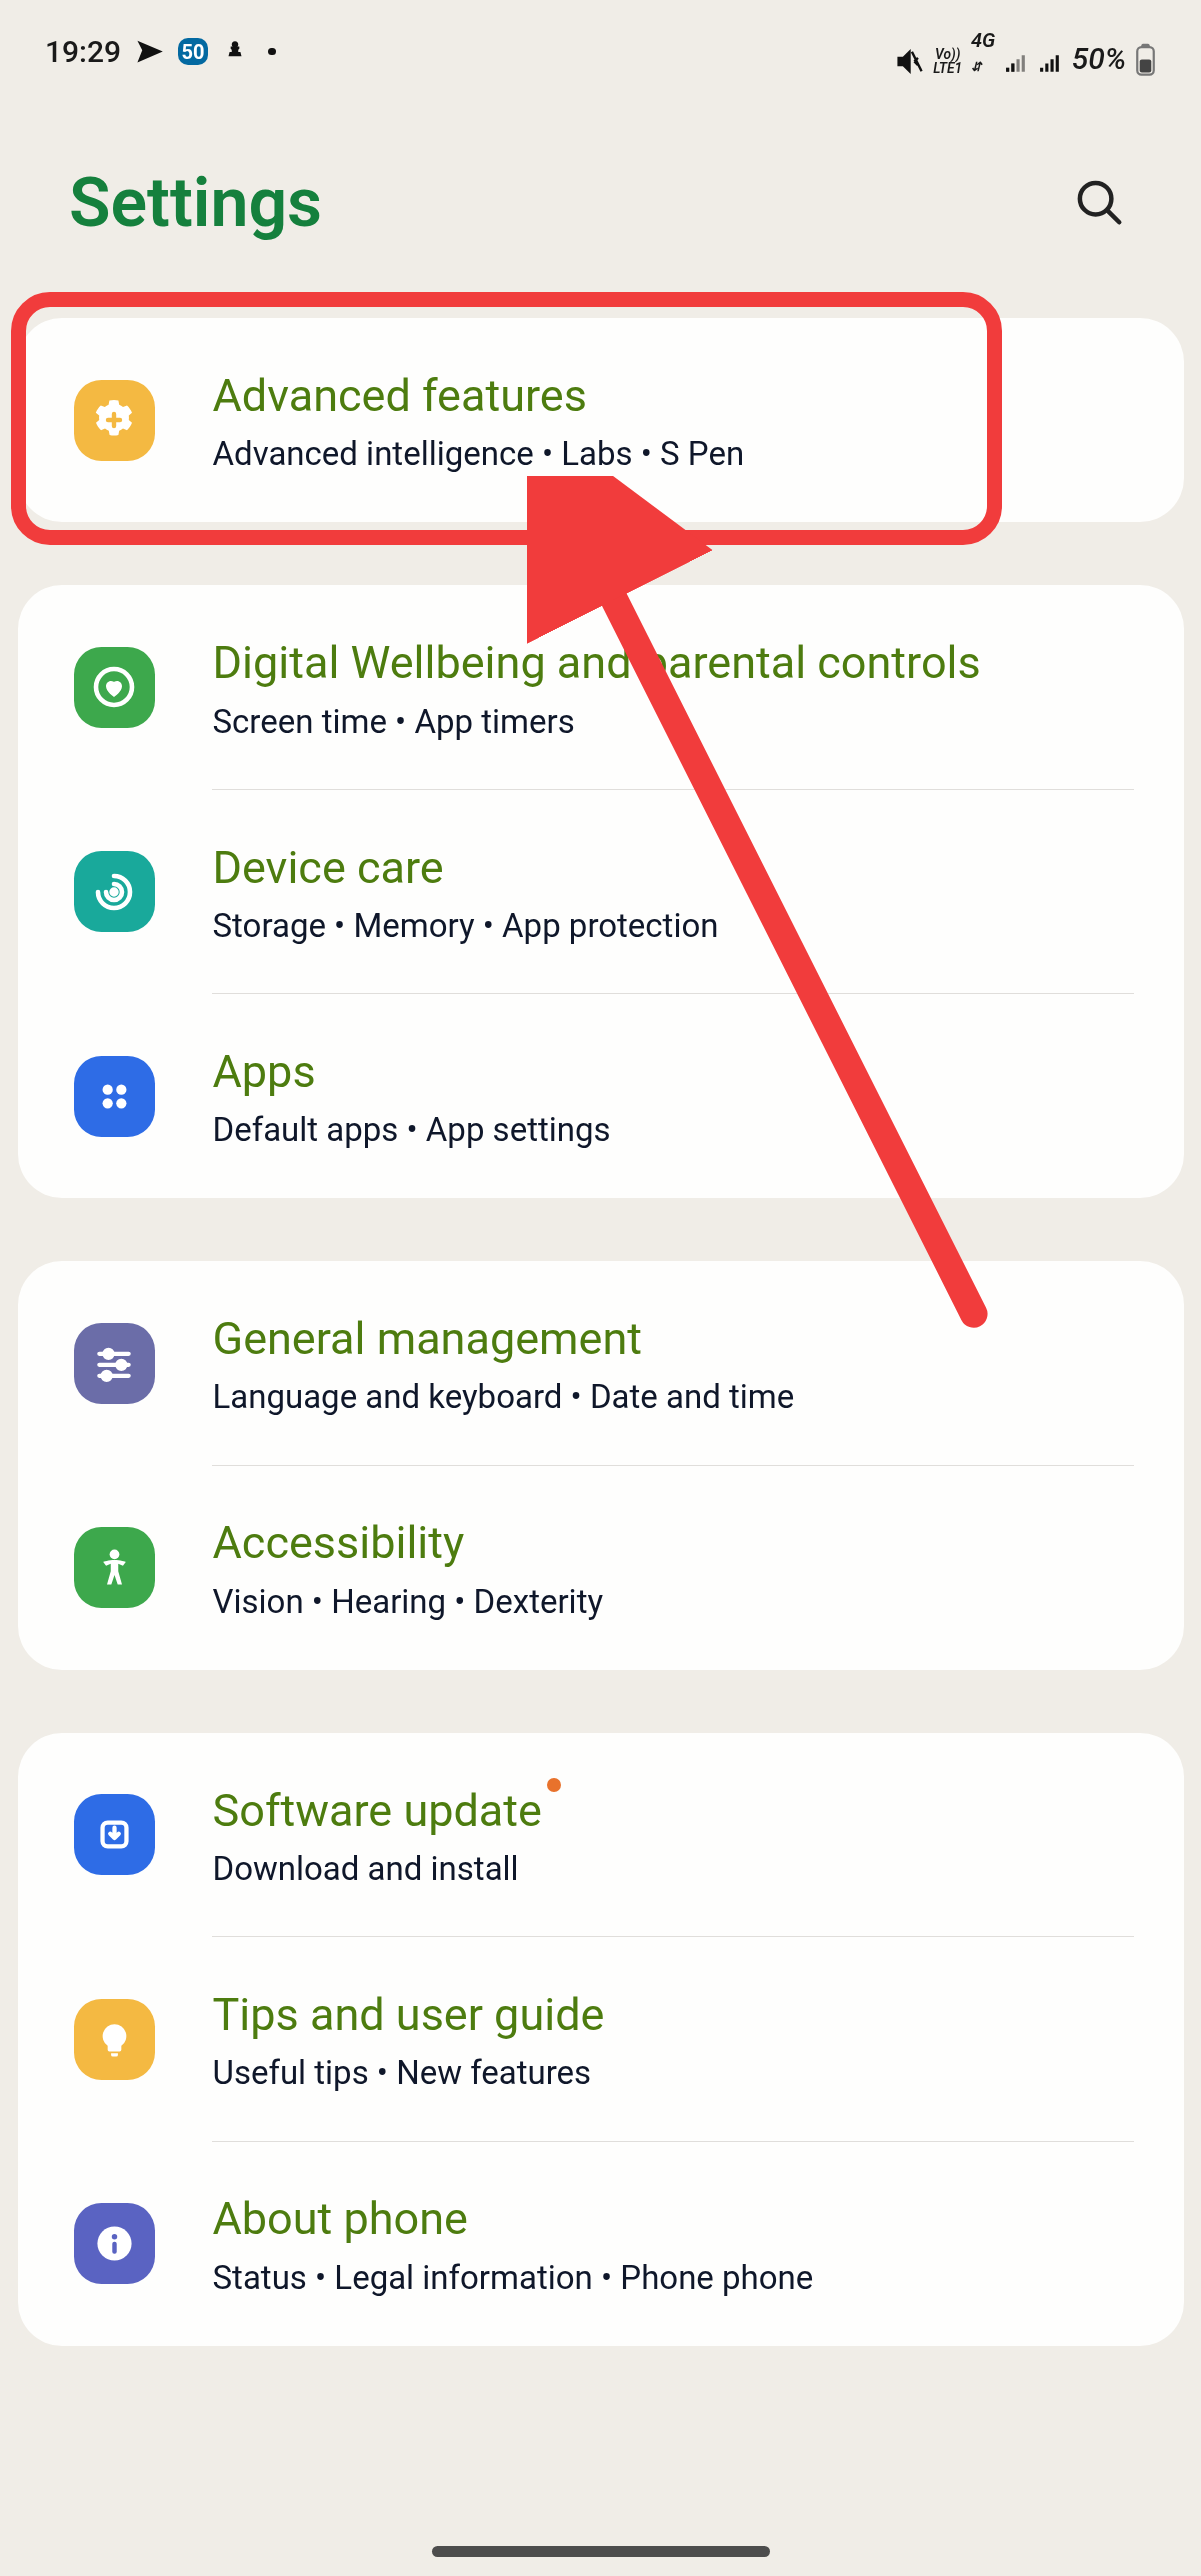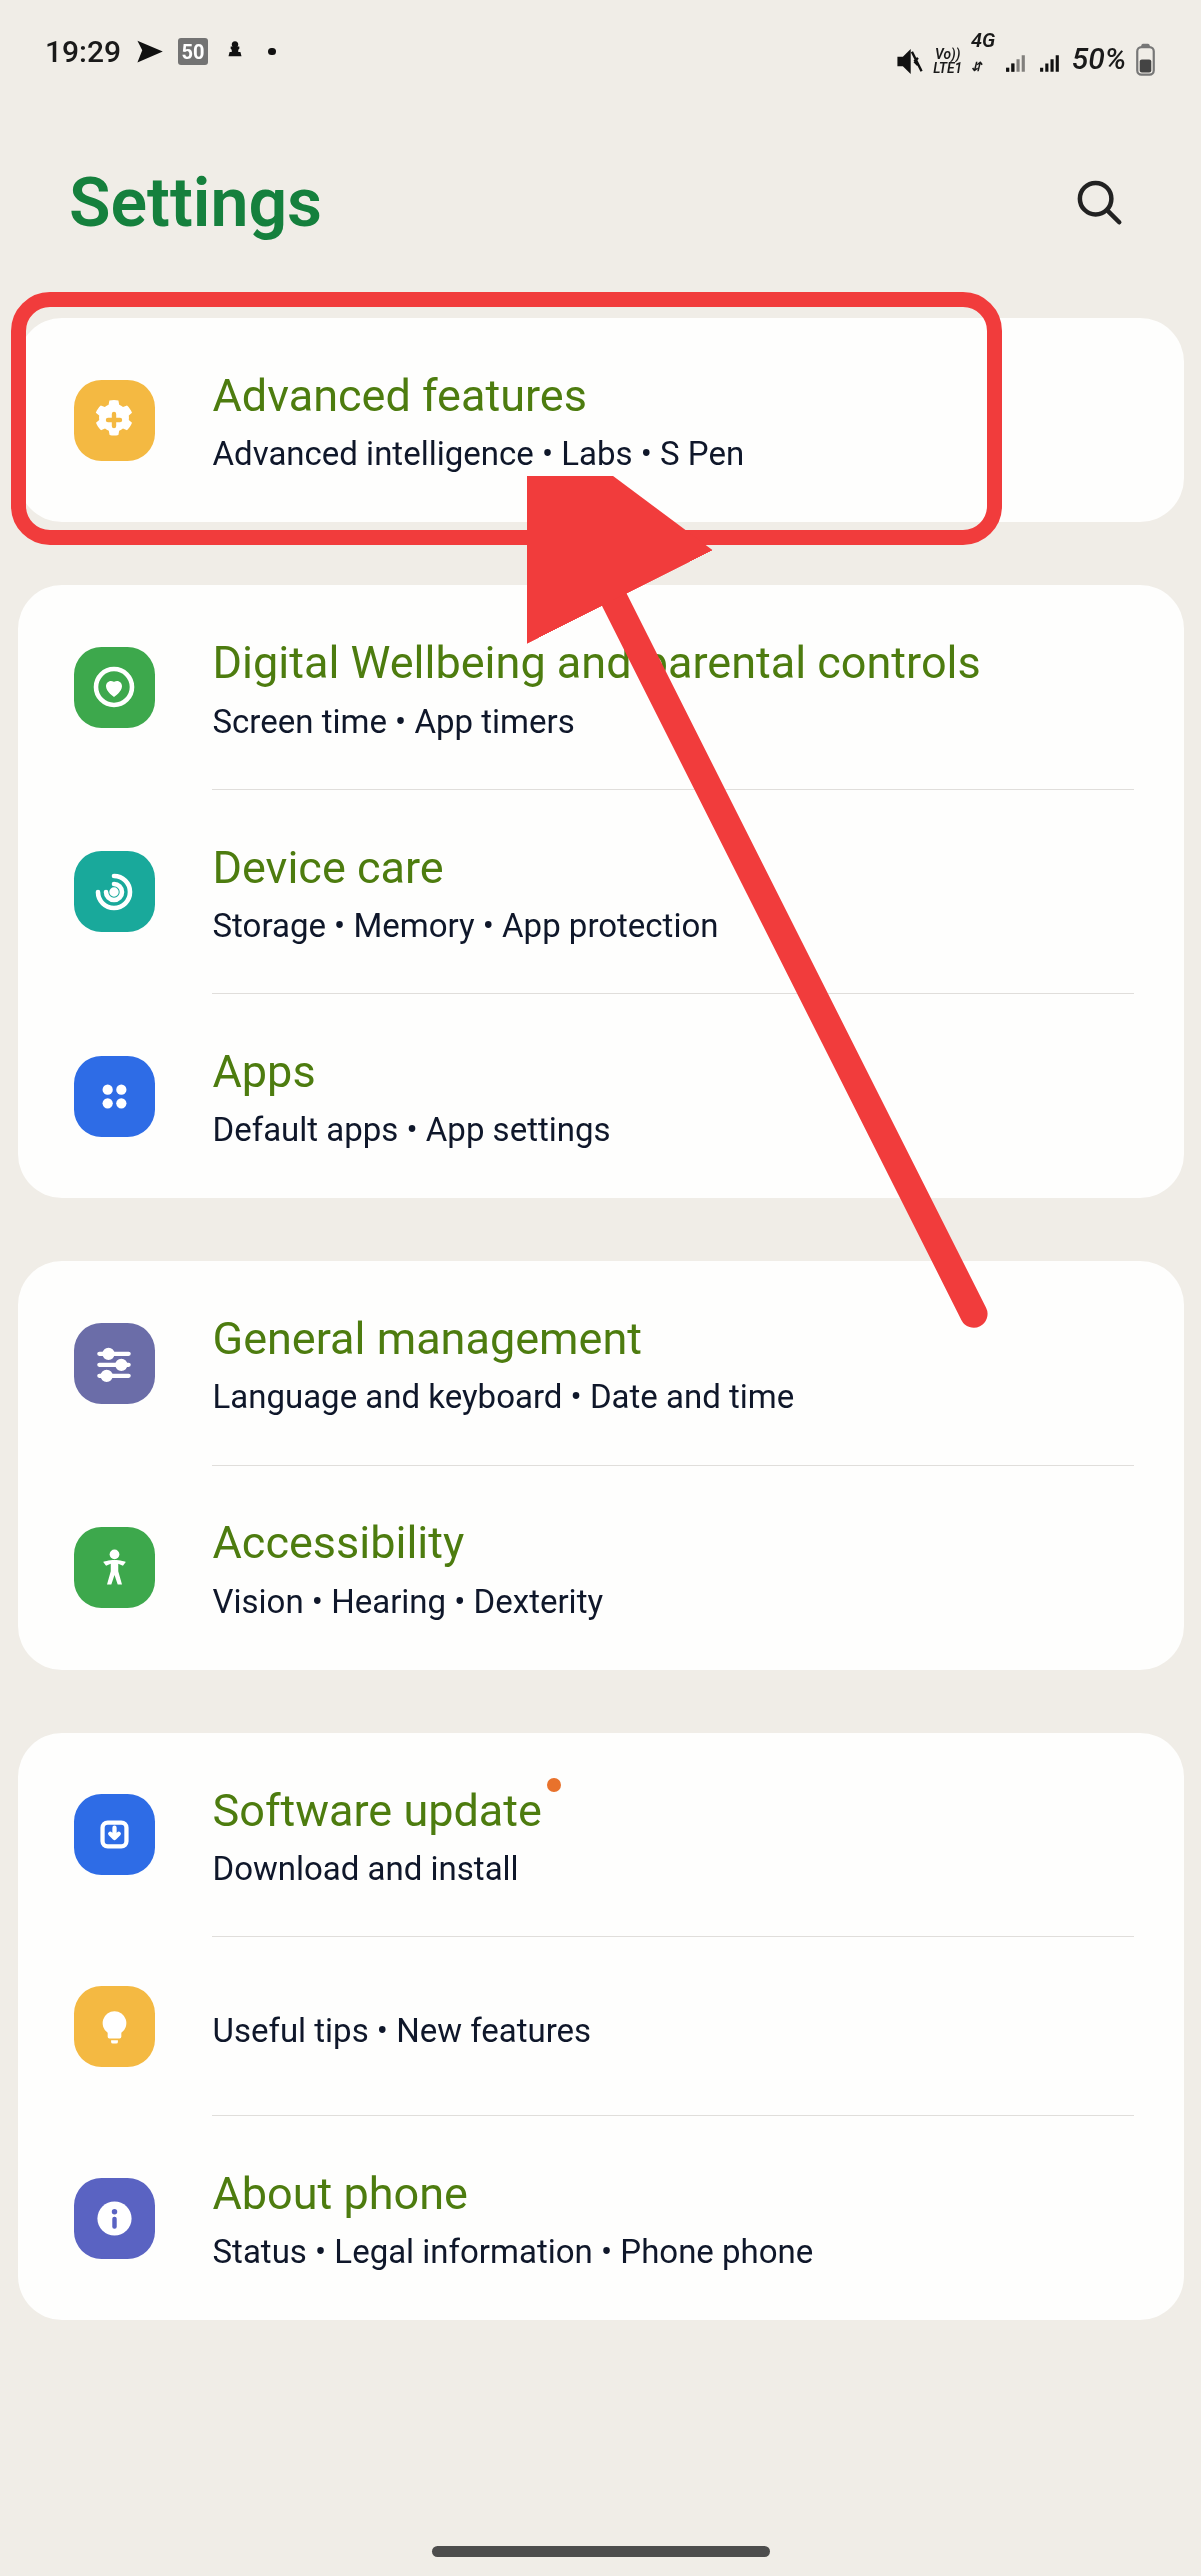--- a/index.html
+++ b/index.html
@@ -141,21 +141,21 @@
 <body>
 
 <div class="status-bar">
   <div class="status-left">
     <span>19:29</span>
     <span class="status-icon">
       <svg width="29" height="29" viewBox="0 0 24 24">
           <path fill="#111" d="M2 21l21-9L2 3l4 8-4 10z"></path>
         </svg>
     </span>
-    <span class="status-icon" style="background:#737373;color:#fff;padding:1.3px 3.8px;border-radius:3px;font-size:20px;font-weight:700;">50</span>
+    <span class="status-icon" style="background:#0369a1;color:#fff;padding:1.3px 3.8px;border-radius:10px;font-size:20px;font-weight:700;">50</span>
     <span class="status-icon">
       <svg width="26" height="26" viewBox="0 0 24 24">
           <path fill="#111" d="M12 2c-2 0-3 1.5-3 3 0 .8.3 1.5.8 2H8v2l1 1v2H7l-1 4h12l-1-4h-2v-2l1-1V7h-1.8c.5-.5.8-1.2.8-2 0-1.5-1-3-3-3z"></path>
         </svg>
     </span>
     <span class="status-icon" style="width:7.5px;height:7.5px;background:#111;border-radius:50%;margin-left:6.3px;"></span>
   </div>
   <div class="status-right">
     <span class="status-icon">
       <svg width="29" height="29" viewBox="0 0 24 24">
@@ -276,21 +276,21 @@
           </svg>
         </div>
         <div class="item-texts"><div class="item-title">Software update<span class="badge-dot"></span></div><div class="item-sub">Download and install</div></div>
       </div>
       <div class="item" id="item-tips-guide">
         <div class="icon-box bg-yellow">
           <svg width="41" height="41" viewBox="0 0 24 24" fill="#fff">
             <path d="M12 3a7 7 0 0 0-4 12.7V18a1 1 0 0 0 1 1h6a1 1 0 0 0 1-1v-2.3A7 7 0 0 0 12 3zM10 20h4v1a1 1 0 0 1-1 1h-2a1 1 0 0 1-1-1v-1z"></path>
           </svg>
         </div>
-        <div class="item-texts"><div class="item-sub">Useful tips  •  New features</div></div>
+        <div class="item-texts"><div class="item-title">Tips and user guide</div><div class="item-sub">Useful tips  •  New features</div></div>
       </div>
       <div class="item" id="item-about-phone">
         <div class="icon-box bg-indigo">
           <svg width="41" height="41" viewBox="0 0 24 24">
             <circle cx="12" cy="12" r="10" fill="#fff"></circle>
             <circle cx="12" cy="8" r="1.6" fill="#5a63c2"></circle>
             <rect x="10.7" y="11" width="2.6" height="7" rx="1.2" fill="#5a63c2"></rect>
           </svg>
         </div>
         <div class="item-texts"><div class="item-title">About phone</div><div class="item-sub">Status  •  Legal information  •  Phone phone</div></div>

